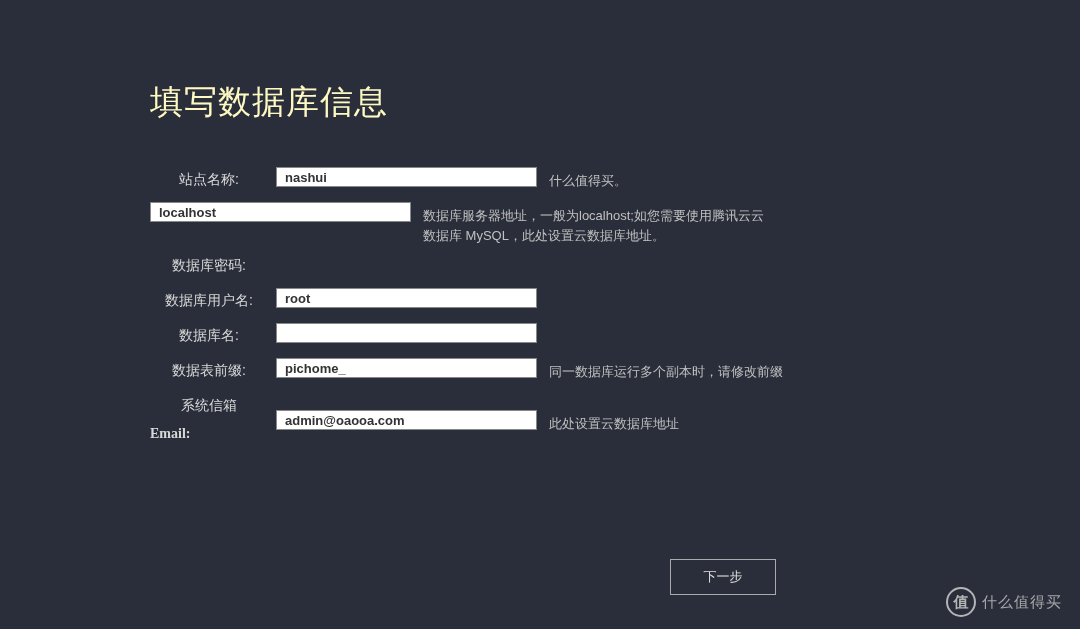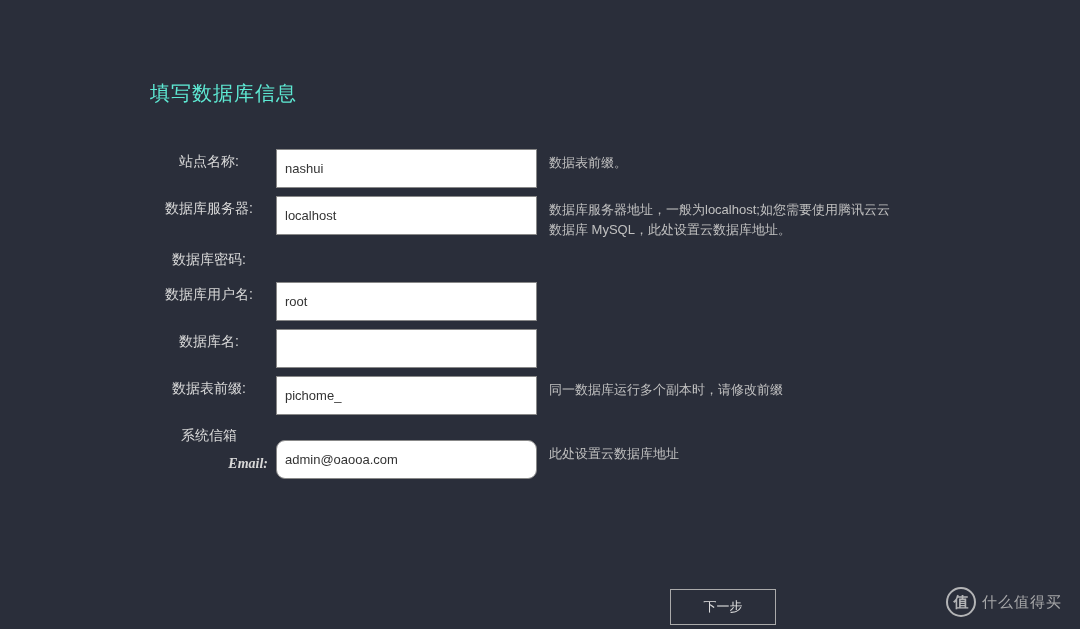--- a/index.html
+++ b/index.html
@@ -9,23 +9,23 @@
       background: #2a2e3a;
       font-family: "Microsoft YaHei", "PingFang SC", sans-serif;
       color: #d0d0d0;
       overflow: hidden;
       position: relative;
     }
     .container {
       padding: 80px 0 0 150px;
     }
     h1.page-title {
-      font-size: 20px;
+      font-size: 33px;
       font-weight: 300;
-      color: #5eead4;
+      color: #fef9c3;
       margin-bottom: 42px;
       letter-spacing: 1px;
     }
     .form-area {
       display: block;
     }
     .form-row {
       display: flex;
       align-items: flex-start;
       margin-bottom: 8px;
@@ -34,35 +34,35 @@
     .form-label {
       width: 126px;
       text-align: center;
       font-size: 14px;
       color: #d8d8d8;
       padding-right: 8px;
       padding-top: 4px;
       flex-shrink: 0;
     }
     .form-label.email {
-      text-align: right;
+      text-align: left;
       font-weight: bold;
       font-family: Georgia, serif;
-      font-style: italic;
     }
     .form-input {
       width: 261px;
-      height: 39px;
+      height: 20px;
       background: #ffffff;
       border: 1px solid #888;
       padding: 0 8px;
       font-size: 13px;
       color: #333;
       outline: none;
       flex-shrink: 0;
+      font-weight: bold;
     }
     .form-input.blurred {
       color: transparent;
       text-shadow: 0 0 6px rgba(100,100,100,0.7);
     }
     .form-hint {
       font-size: 13px;
       color: #c0c0c0;
       padding-left: 12px;
       padding-top: 4px;
@@ -115,25 +115,24 @@
 <body>
 
 <div class="container">
   <h1 class="page-title">填写数据库信息</h1>
 
   <div class="form-area">
 
     <div class="form-row">
       <div class="form-label">站点名称:</div>
       <input class="form-input" value="nashui" style="">
-      <div class="form-hint">数据表前缀。</div>
+      <div class="form-hint">什么值得买。</div>
     </div>
 
     <div class="form-row">
-      <div class="form-label">数据库服务器:</div>
       <input class="form-input" value="localhost" style="">
       <div class="form-hint">数据库服务器地址，一般为localhost;如您需要使用腾讯云云数据库 MySQL，此处设置云数据库地址。</div>
     </div>
 
     <div class="form-row">
       <div class="form-label">数据库密码:</div>
       <div class="form-hint"></div>
     </div>
 
     <div class="form-row">
@@ -154,21 +153,21 @@
       <div class="form-hint">同一数据库运行多个副本时，请修改前缀</div>
     </div>
 
     <div class="form-row">
       <div class="form-label">系统信箱</div>
       <div class="spacer-input"></div>
     </div>
 
     <div class="form-row" style="margin-top:-6px;">
       <div class="form-label email">Email:</div>
-      <input class="form-input" style="margin-top: -12px; border-radius: 9px;" value="admin@oaooa.com">
+      <input class="form-input" style="margin-top: -12px;" value="admin@oaooa.com">
       <div class="form-hint" style="margin-top:-12px;">此处设置云数据库地址</div>
     </div>
 
   </div>
 
   <div class="button-row">
     <button class="next-btn">下一步</button>
   </div>
 </div>
 

